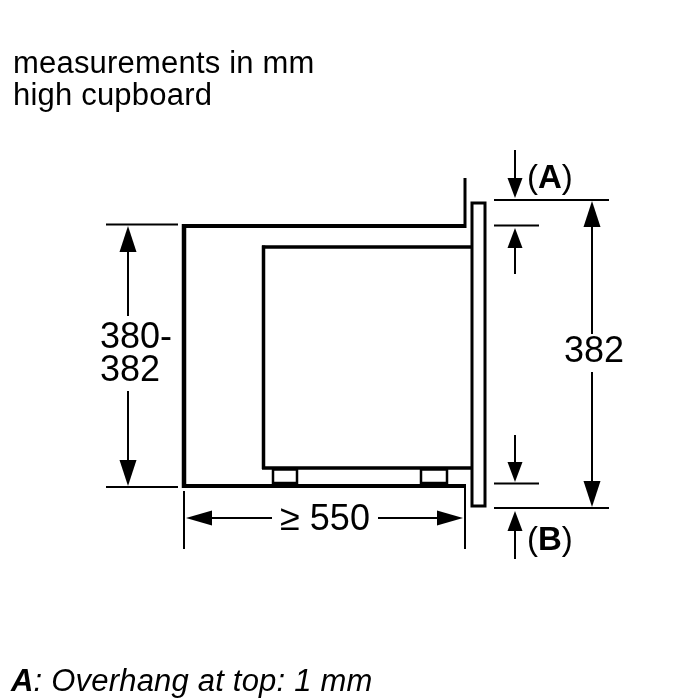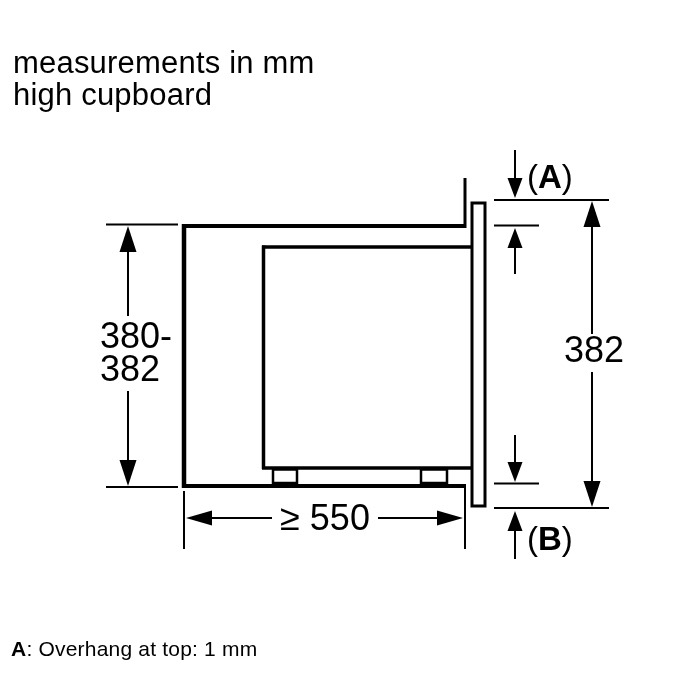--- a/index.html
+++ b/index.html
@@ -1,21 +1,21 @@
 <!DOCTYPE html>
 <html><head>
 <meta charset="utf-8">
 <style>
   html,body{margin:0;padding:0;background:#fff;}
   .page{position:relative;width:700px;height:700px;background:#fff;overflow:hidden;
         font-family:"Liberation Sans", sans-serif;color:#000;margin-top:36px;}
   .title{position:absolute;left:13px;top:11px;font-size:31px;line-height:32px;
          letter-spacing:0.2px;white-space:nowrap;}
-  .legend{position:absolute;left:11px;top:597px;font-size:21px;line-height:32px;
-          letter-spacing:0.2px;white-space:nowrap;}
+  .legend{position:absolute;left:11px;top:629px;font-size:31px;line-height:32px;
+          letter-spacing:0.2px;white-space:nowrap;font-style:italic;}
   .legend .letter{font-weight:bold;}
   svg{position:absolute;left:0;top:0;}
   svg text{font-family:"Liberation Sans", sans-serif;fill:#000;}
   text.dim{font-size:36px;}
   text.callout{font-size:33px;}
   tspan.boldletter{font-weight:bold;}
   .obj{stroke:#000;fill:none;}
   .objfill{stroke:#000;fill:#fff;}
   .dimline{stroke:#000;stroke-width:2;fill:none;}
   .arrow{fill:#000;stroke:none;}

